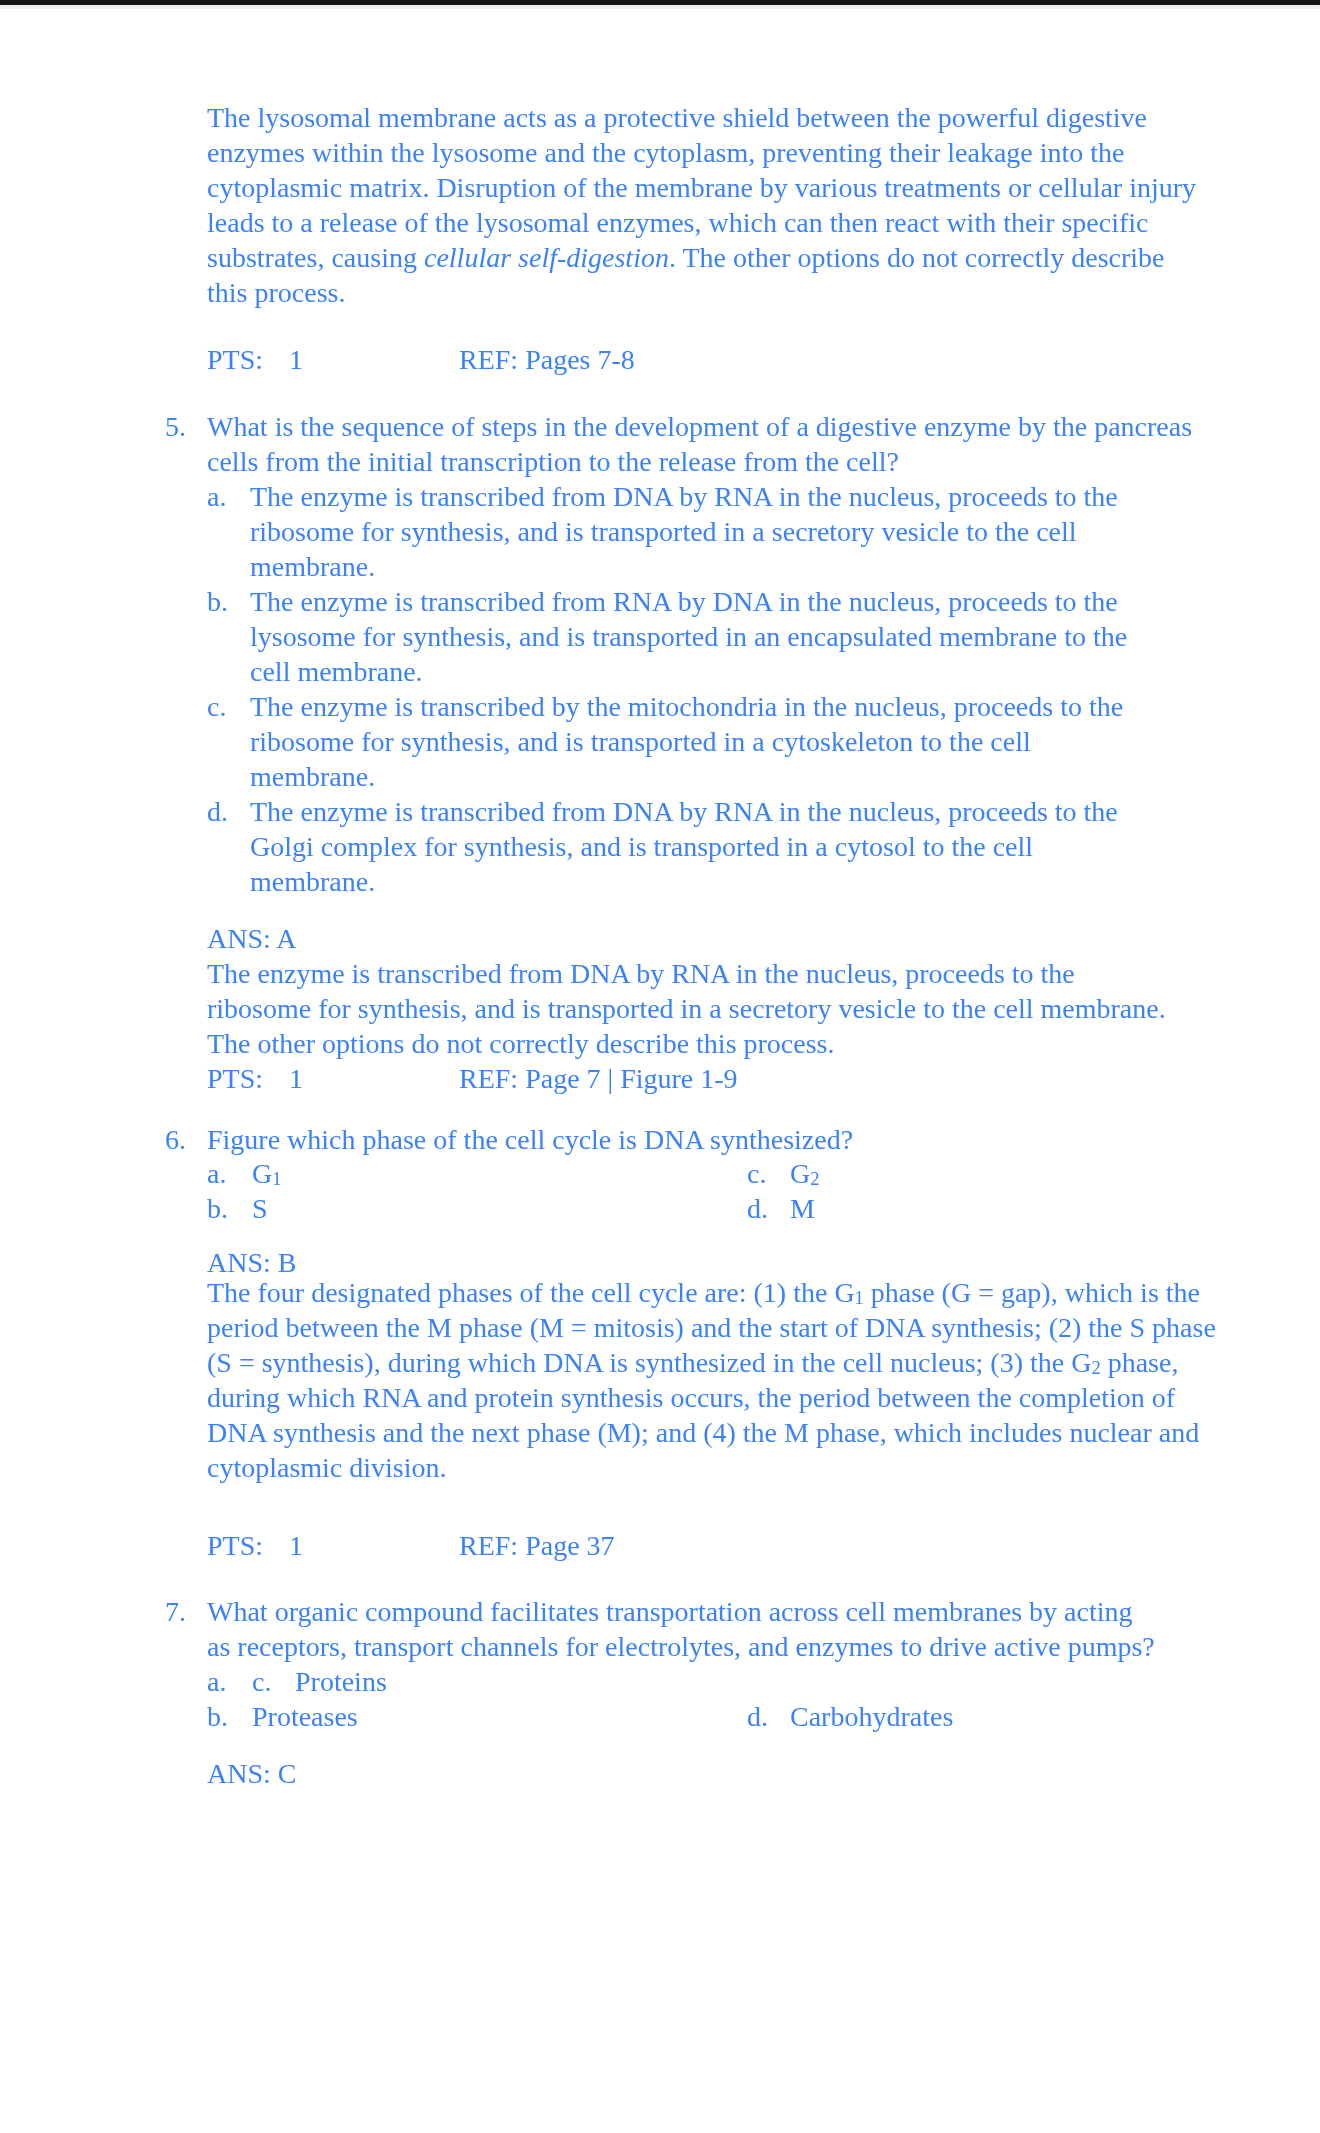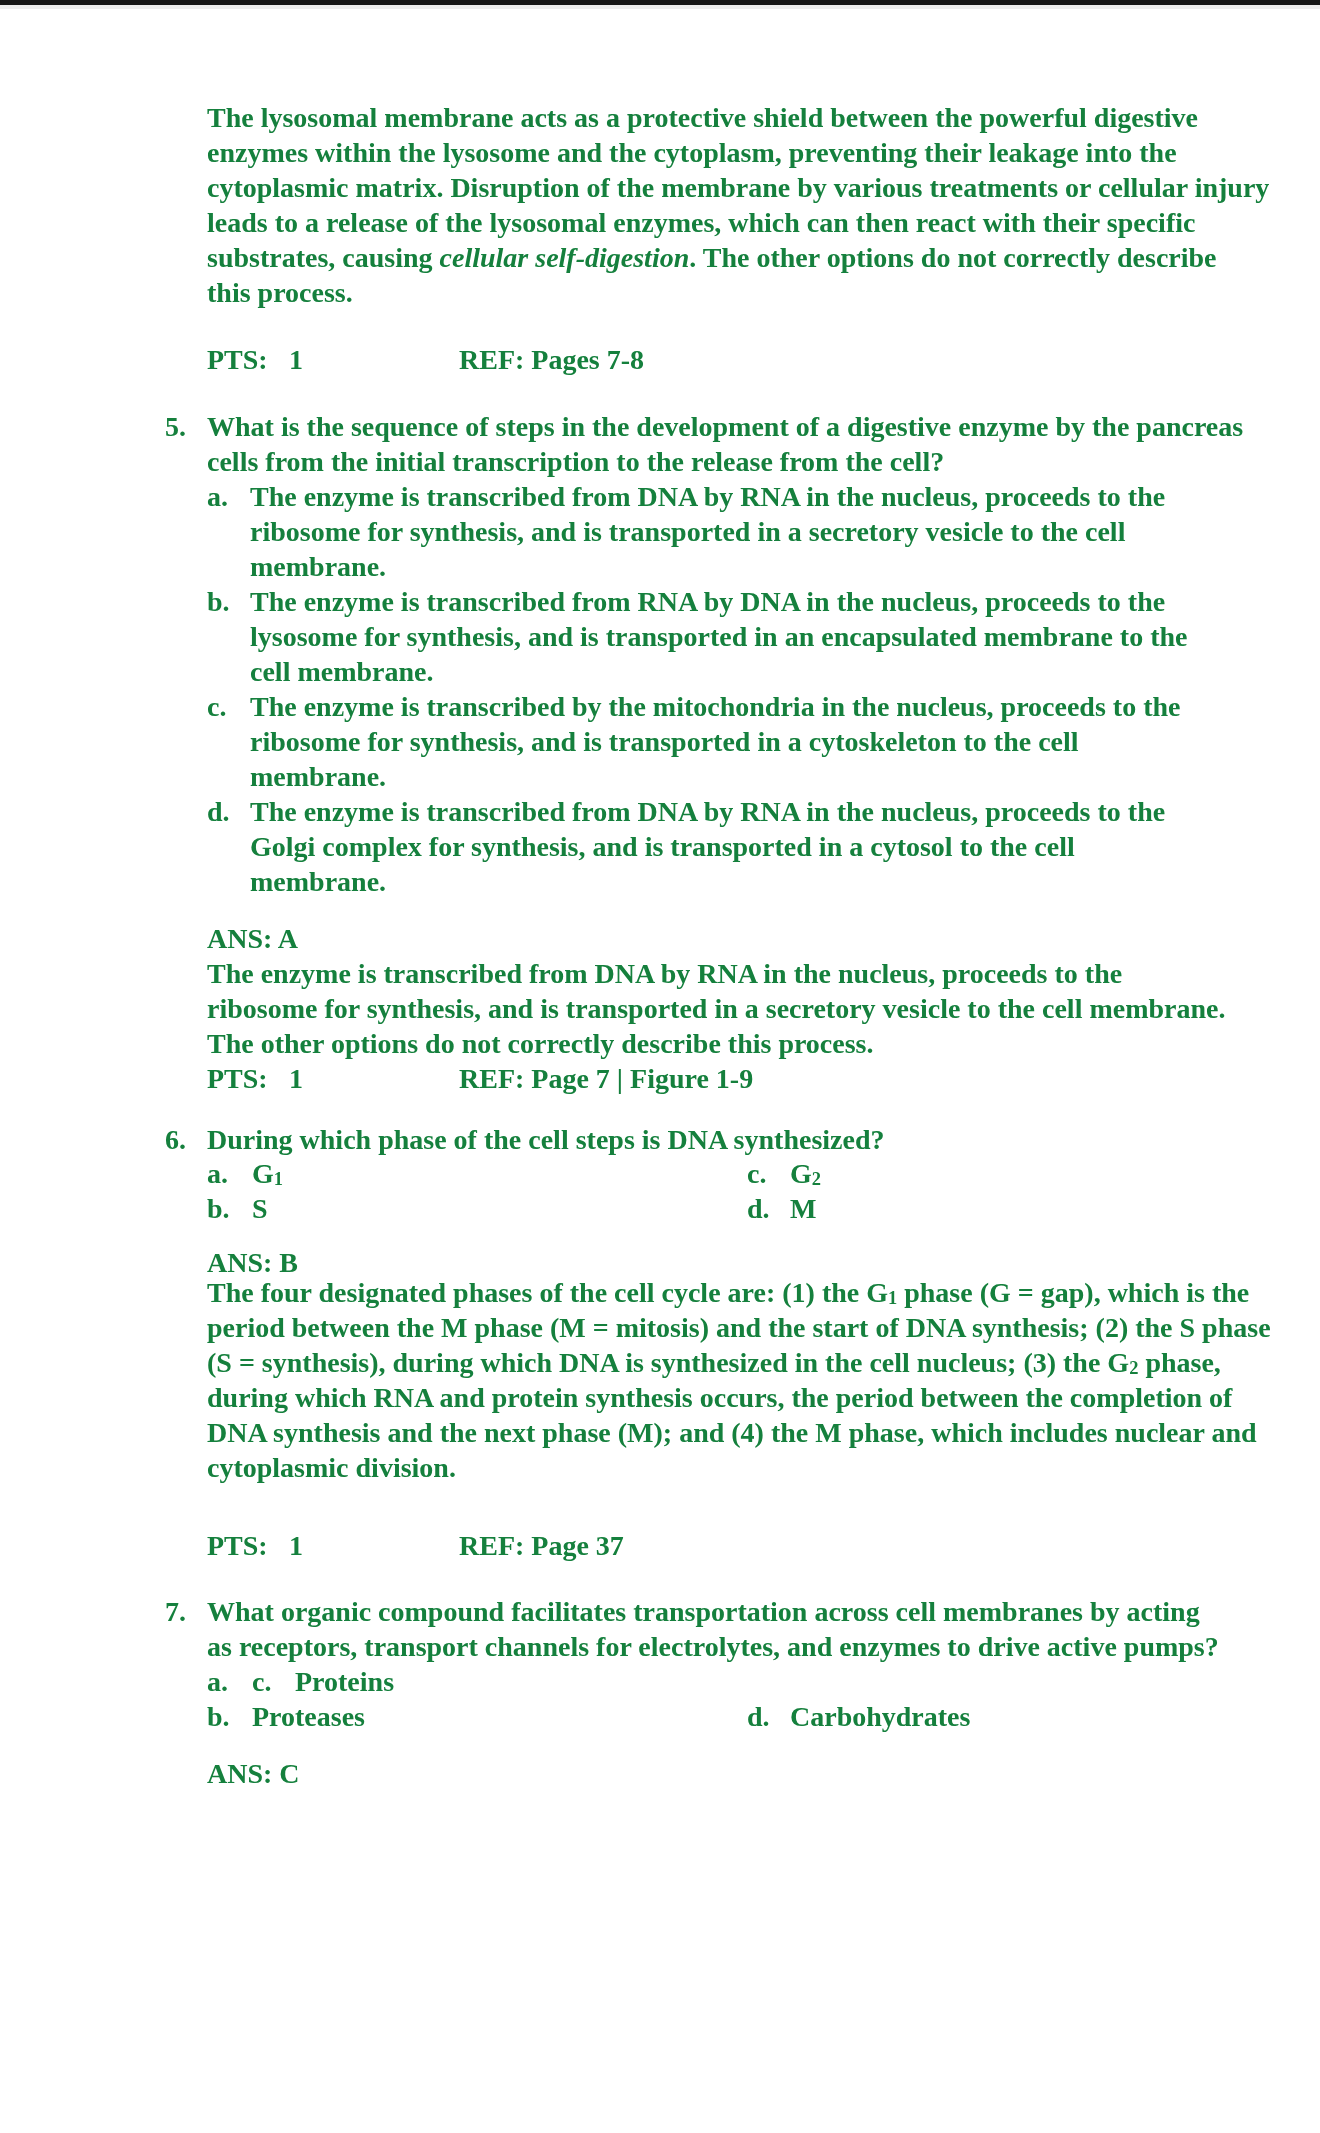--- a/index.html
+++ b/index.html
@@ -32,21 +32,21 @@
   .opt-row .cell-letter1{width:45px;flex:0 0 45px;}
   .opt-row .cell-text1{width:495px;flex:0 0 495px;}
   .opt-row .cell-letter2{width:43px;flex:0 0 43px;}
   .pts-row{display:flex;}
   .pts-label{width:82px;flex:0 0 82px;}
   .pts-value{width:170px;flex:0 0 170px;}
 </style>
 </head>
 <body>
 
-<div class="canvas" style="color: #15803d; font-weight: bold;">
+<div class="canvas" style="color: #3b82f6;">
 
   <div class="top-bar" style="background: rgb(22, 22, 22);"></div>
   <div class="top-strip" style="background: rgb(237, 237, 237);"></div>
 
   <div class="block txt" style="top:100px;left:207px;"><span>The lysosomal membrane acts as a protective shield between the powerful digestive
 enzymes within the lysosome and the cytoplasm, preventing their leakage into the
 cytoplasmic matrix. Disruption of the membrane by various treatments or cellular injury
 leads to a release of the lysosomal enzymes, which can then react with their specific
 substrates, causing </span><span class="i">cellular self-digestion</span><span>. The other options do not correctly describe
 this process.</span></div>
@@ -97,21 +97,21 @@
 The other options do not correctly describe this process.</div>
 
   <div class="block pts-row" style="top:1061px;left:207px;">
     <span class="pts-label">PTS:</span>
     <span class="pts-value">1</span>
     <span class="txt">REF: Page 7 | Figure 1-9</span>
   </div>
 
   <div class="block question" style="top:1122px;left:165px;">
     <span class="qnum">6.</span>
-    <div class="txt">During which phase of the cell steps is DNA synthesized?</div>
+    <div class="txt">Figure which phase of the cell cycle is DNA synthesized?</div>
   </div>
 
   <div class="block" style="top:1156px;left:207px;">
     <div class="opt-row">
       <span class="cell-letter1">a.</span>
       <span class="cell-text1"><span>G</span><sub>1</sub></span>
       <span class="cell-letter2">c.</span>
       <span><span>G</span><sub>2</sub></span>
     </div>
     <div class="opt-row">

